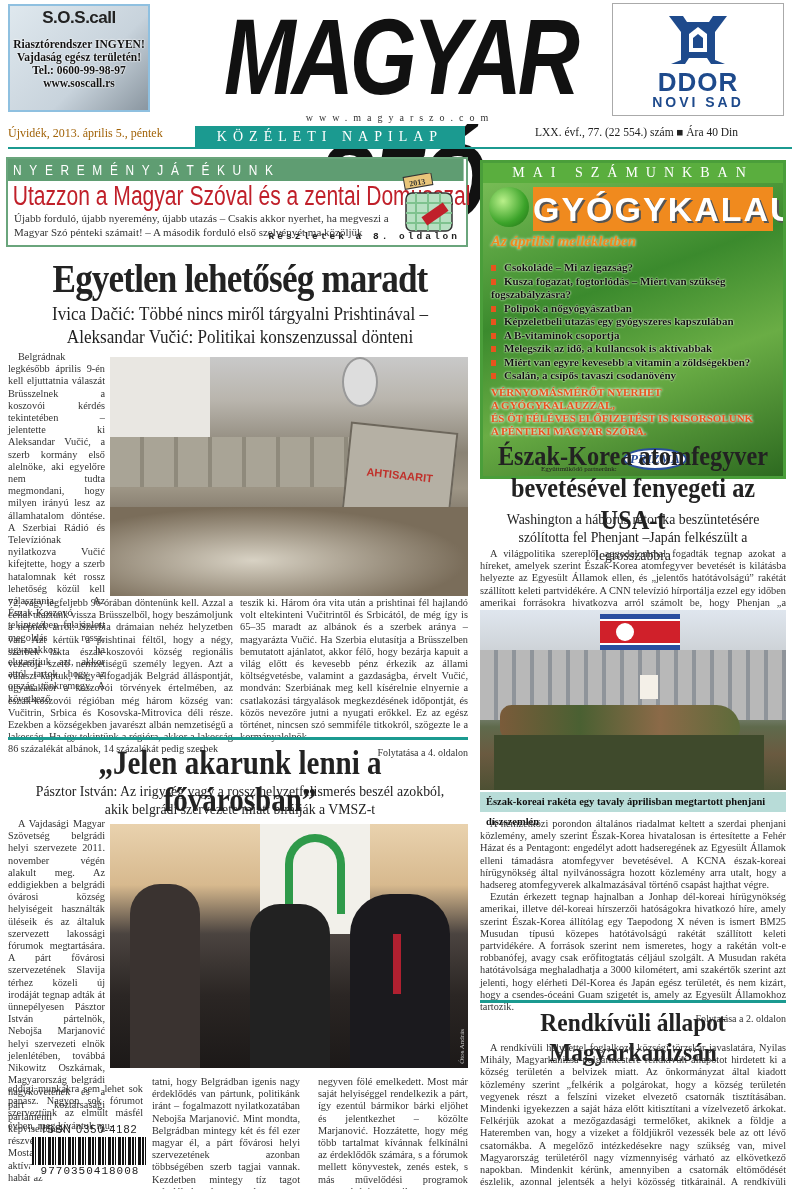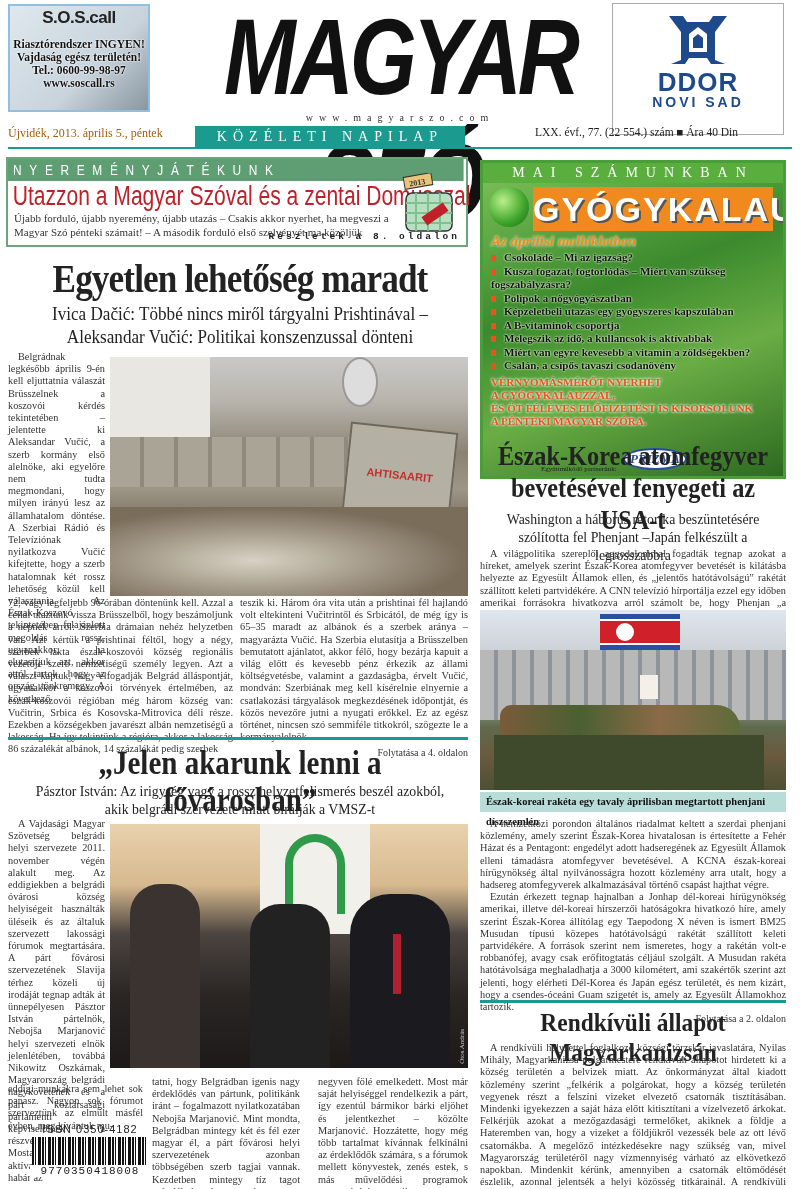--- a/index.html
+++ b/index.html
@@ -5,42 +5,42 @@
 *{box-sizing:border-box;margin:0;padding:0}
 body{width:800px;height:1189px;background:#fff;font-family:"Liberation Serif","DejaVu Serif",serif;color:#222;position:relative;overflow:hidden}
 .abs{position:absolute}
 
 .sos-ad{left:8px;top:4px;width:142px;height:108px;background:linear-gradient(135deg,#dfe8ee,#c8d3dc 60%,#8a96a0);border:2px solid #8fc0e0;text-align:center;overflow:hidden}
 .sos-logo{font-family:"Liberation Sans",sans-serif;font-size:17px;font-weight:bold;color:#222;margin-top:2px;letter-spacing:-0.5px}
 .sos-line{font-size:11.5px;font-weight:bold;color:#111;line-height:13px;text-shadow:0 0 2px #fff,0 0 2px #fff}
 .masthead{left:190px;top:0px;width:420px;height:115px}
 .mast-title{font-family:"Liberation Sans",sans-serif;font-weight:bold;font-style:italic;font-size:86px;letter-spacing:-4px;color:#111;line-height:100px;text-align:center;transform:scaleY(1.25);transform-origin:top;margin-top:-6px}
 .mast-url{position:absolute;left:0;right:0;top:112px;text-align:center;font-size:10px;letter-spacing:6px;color:#333}
-.ddor{left:612px;top:3px;width:172px;height:132px;border:1px solid #aaa;text-align:center}
+.ddor{left:612px;top:3px;width:172px;height:113px;border:1px solid #aaa;text-align:center}
 .ddor-mark{margin:10px auto 0;width:70px;height:52px}
 .ddor-name{font-family:"Liberation Sans",sans-serif;font-weight:bold;color:#1e4a8c;font-size:26px;line-height:24px;letter-spacing:1px}
 .ddor-sub{font-family:"Liberation Sans",sans-serif;font-weight:bold;color:#1e4a8c;font-size:14px;letter-spacing:3px}
 .dateline{left:8px;top:126px;font-size:12px;color:#a16207}
 .teal-band{left:195px;top:126px;width:203px;height:22px;background:#1b9a90;color:#fff;font-size:14px;letter-spacing:6px;text-align:center;line-height:22px;width:270px}
 .issue{left:535px;top:126px;font-size:11.5px;color:#222}
 .rule-top{left:8px;top:147px;width:784px;height:2px;background:#1b9a90}
 
 .contest{left:6px;top:157px;width:462px;height:90px;border:2px solid #6aa57c;background:#fff}
 .contest-head{height:22px;background:#5f9d72;color:#fff;font-family:"Liberation Sans",sans-serif;font-size:14px;letter-spacing:9px;line-height:22px;padding-left:6px;transform:scaleX(0.85);transform-origin:left;width:117%}
 .contest-title{font-family:"Liberation Sans",sans-serif;font-size:27px;color:#c0202a;padding-left:6px;line-height:30px;transform:scaleX(0.78);transform-origin:left;white-space:nowrap}
 .contest-text{font-size:11px;line-height:14px;padding-left:6px;width:390px;color:#333}
 .contest-more{position:absolute;right:6px;bottom:3px;font-family:"Liberation Mono",monospace;font-size:9.5px;letter-spacing:3px;font-weight:bold}
 .suitcase{position:absolute;right:8px;top:14px;width:60px;height:62px}
 
 .promo{left:480px;top:160px;width:306px;height:319px;border:3px solid #4a9e3a;background:linear-gradient(160deg,#7fc25a,#3b8a2d 40%,#6aad45 65%,#2d6a20);overflow:hidden}
 .promo-head{text-align:center;color:#fff;font-size:14px;letter-spacing:8px;line-height:20px;background:#5aae3e}
 .gy-band{margin:4px 10px 0 50px;height:44px;background:#f08a1e;color:#fff;font-family:"Liberation Sans",sans-serif;font-weight:bold;font-size:34px;letter-spacing:2px;text-align:center;line-height:44px;text-shadow:2px 2px 0 #555}
 .apple{position:absolute;left:6px;top:24px;width:40px;height:40px;border-radius:50%;background:radial-gradient(circle at 35% 35%,#b9f08a,#3ca32a 60%,#1d6b12)}
 .promo-sub{font-style:italic;font-weight:bold;color:#f08a1e;font-size:15px;padding-left:8px;margin-top:2px;text-shadow:0 0 3px #fff}
-.promo-list{list-style:none;padding-left:8px;margin-top:1px}
+.promo-list{list-style:none;padding-left:8px;margin-top:11px}
 .promo-list li{font-size:11px;font-weight:bold;color:#111;line-height:13.5px;text-shadow:0 0 2px #dff5cf,0 0 2px #dff5cf}
 .promo-list li::before{content:"";display:inline-block;width:5px;height:6px;background:#e8541e;margin-right:8px}
 .promo-win{font-size:11px;font-weight:bold;color:#e8541e;line-height:13px;padding-left:8px;margin-top:3px;text-shadow:0 0 3px #fff,0 0 3px #fff}
 .prizma{position:absolute;left:140px;bottom:6px;width:64px;height:22px;border:2px solid #2a4f9a;border-radius:50%;background:#fff;color:#2a4f9a;font-style:italic;font-weight:bold;font-size:13px;text-align:center;line-height:18px}
 .partner{position:absolute;left:58px;bottom:3px;font-size:7px;color:#222}
 
 .h1-lead{left:10px;top:255px;width:460px;text-align:center;font-size:40px;font-weight:bold;letter-spacing:-1px;transform:scaleX(0.88);transform-origin:center}
 .sub-lead{left:10px;top:302px;width:460px;text-align:center;font-size:19px;line-height:23px;transform:scaleX(0.9);transform-origin:center}
 .body{font-size:10.3px;line-height:12.2px;text-align:justify;color:#333}
 .col-a{left:8px;top:351px;width:97px}

